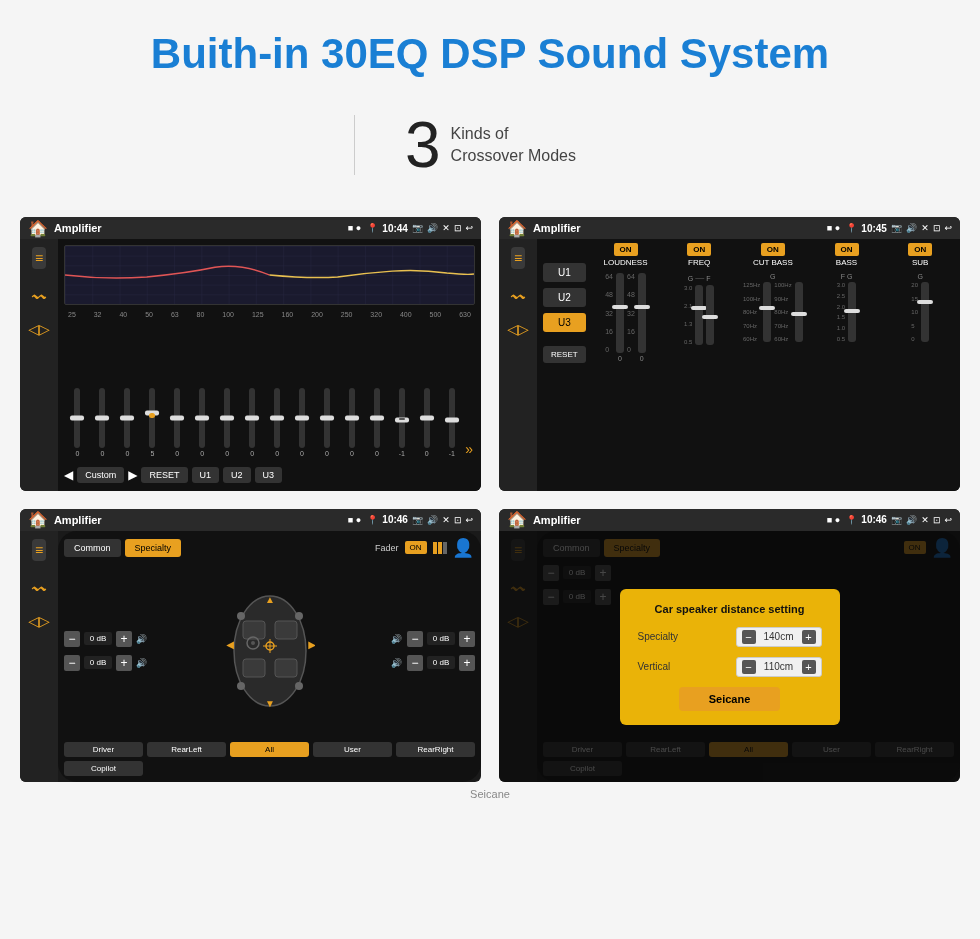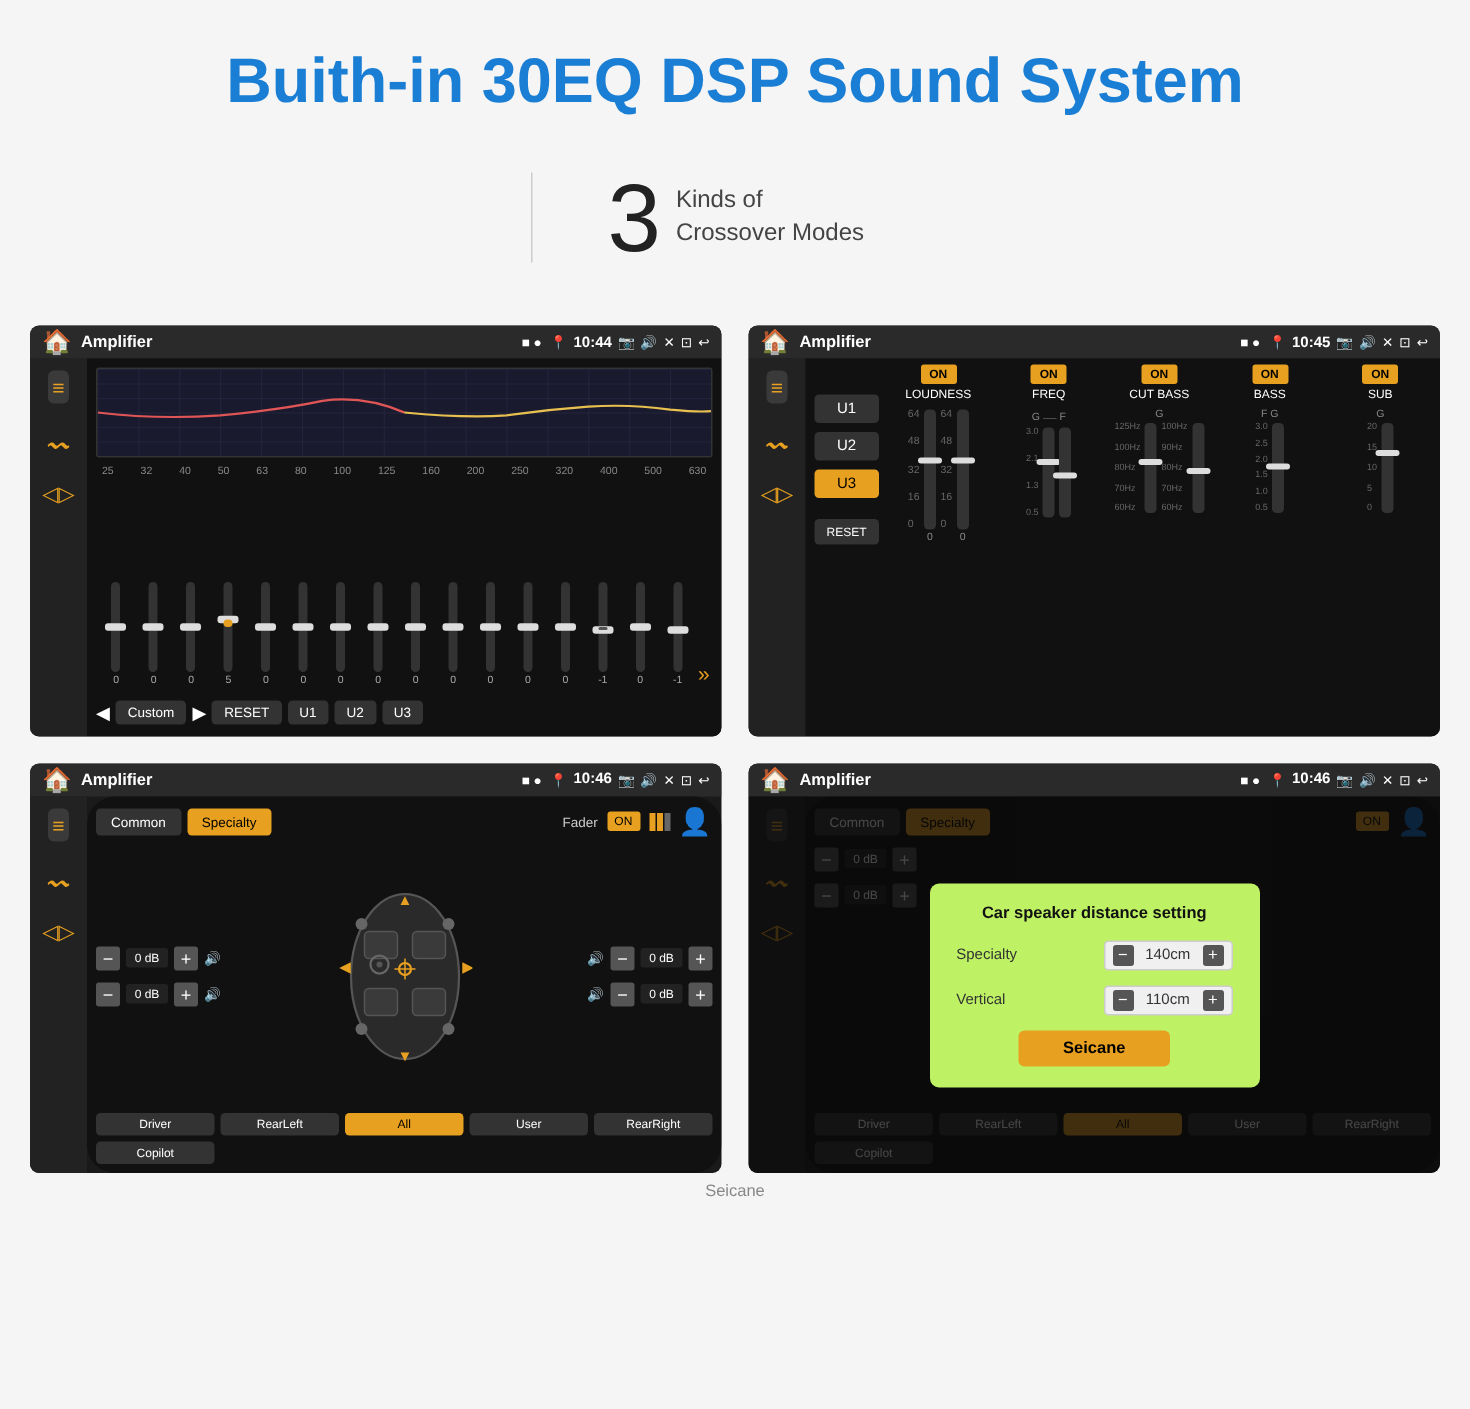--- a/index.html
+++ b/index.html
@@ -419,21 +419,21 @@
       left: 0;
       right: 0;
       bottom: 0;
       background: rgba(0,0,0,0.5);
       display: flex;
       align-items: center;
       justify-content: center;
       z-index: 10;
     }
     .dialog-box {
-      background: #bef264;
+      background: #eab308;
       border-radius: 6px;
       padding: 14px 18px;
       width: 220px;
     }
     .dialog-title {
       font-size: 11px;
       font-weight: bold;
       color: #111;
       margin-bottom: 12px;
       text-align: center;

